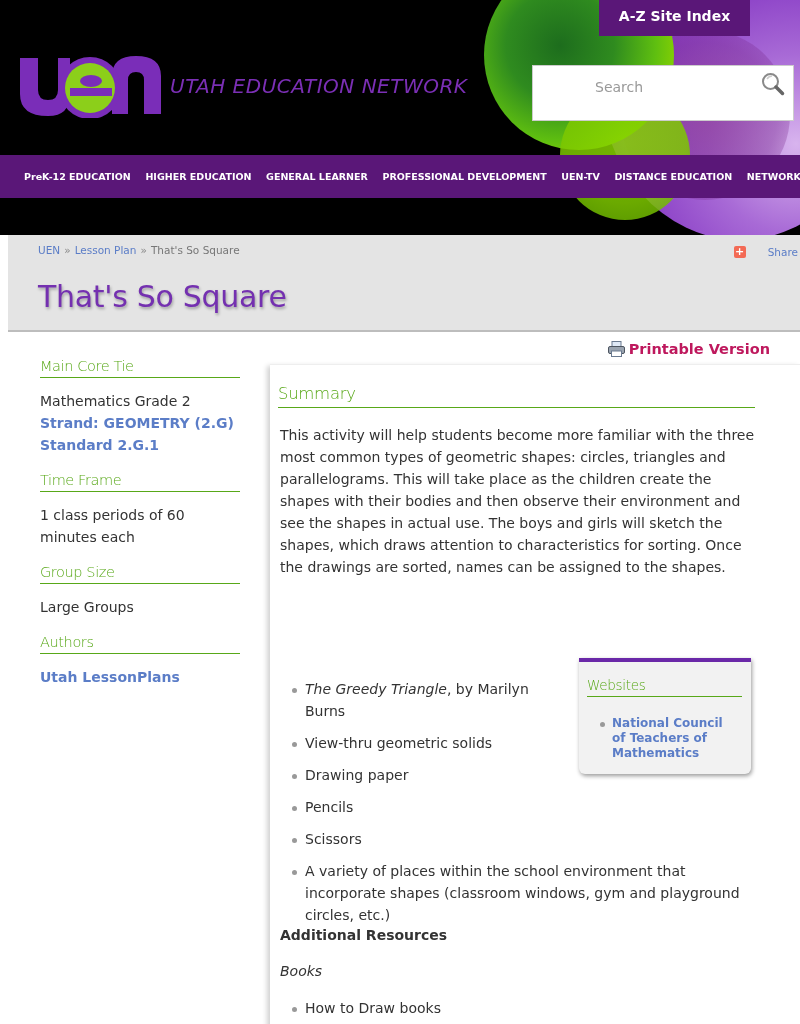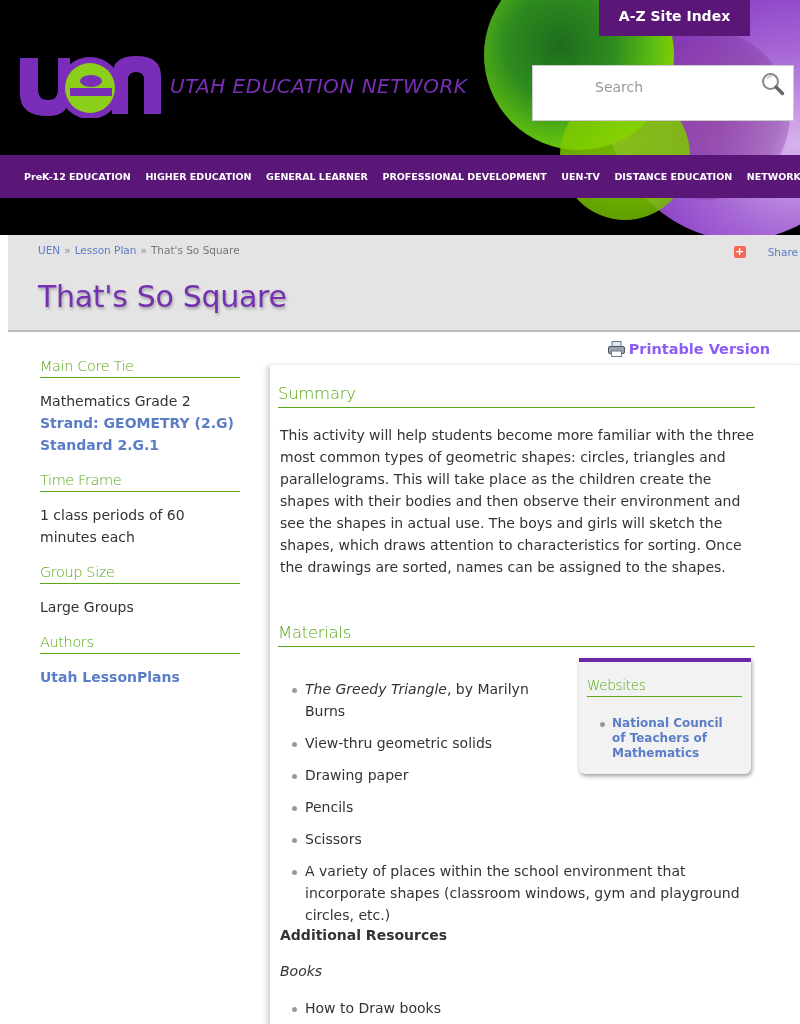--- a/index.html
+++ b/index.html
@@ -52,21 +52,21 @@
 
   
   .sidebar { position: absolute; left: 40px; top: 358px; width: 200px; }
   .side-h { font-family: "DejaVu Sans", sans-serif; font-weight: 200; font-size: 14.5px; color: #58a818;
     border-bottom: 1.5px solid #58a818; padding-bottom: 3px; margin-bottom: 12px; letter-spacing: -0.4px; }
   .side-text { font-size: 14px; line-height: 22px; color: #333; margin-bottom: 14px; }
   .side-link { font-size: 14px; line-height: 22px; color: #5b7dc7; font-weight: bold; text-decoration: none; display: block; }
   .side-block { margin-bottom: 16px; }
 
   
-  .printable { position: absolute; right: 30px; top: 341px; display: flex; align-items: center; color: #8b5cf6;
+  .printable { position: absolute; right: 30px; top: 341px; display: flex; align-items: center; color: #be185d;
     font-weight: bold; font-size: 14.5px; text-decoration: none; }
   .printer-icon { margin-right: 4px; }
 
   
   .main { position: absolute; left: 270px; top: 364px; width: 530px; height: 680px; background: #fff;
     box-shadow: -3px 2px 5px rgba(0,0,0,.18); border-top: 1px solid #eee; }
   .sec-h { position: absolute; left: 8px; width: 477px; font-family: "DejaVu Sans", sans-serif; font-weight: 200;
     font-size: 16.5px; color: #58a818; border-bottom: 1.5px solid #58a818; padding-bottom: 4px; letter-spacing: -0.3px; }
   .summary-text { position: absolute; left: 10px; top: 59px; width: 480px; font-size: 14px; line-height: 22px; color: #333; }
 
@@ -180,21 +180,20 @@
   <div class="side-block">
     <h3 class="side-h">Authors</h3>
     <a class="side-link">Utah LessonPlans</a>
   </div>
 </aside>
 
 <main class="main">
   <h2 class="sec-h" style="top:19px">Summary</h2>
   <p class="summary-text">This activity will help students become more familiar with the three most common types of geometric shapes: circles, triangles and parallelograms. This will take place as the children create the shapes with their bodies and then observe their environment and see the shapes in actual use. The boys and girls will sketch the shapes, which draws attention to characteristics for sorting. Once the drawings are sorted, names can be assigned to the shapes.</p>
 
-  <h2 class="sec-h" style="top:258px">Materials</h2>
 
   <ul class="mat-list">
     <li class="narrow"><em>The Greedy Triangle</em><span>, by Marilyn Burns</span></li>
     <li>View-thru geometric solids</li>
     <li>Drawing paper</li>
     <li>Pencils</li>
     <li>Scissors</li>
     <li>A variety of places within the school environment that incorporate shapes (classroom windows, gym and playground circles, etc.)</li>
   </ul>
 

